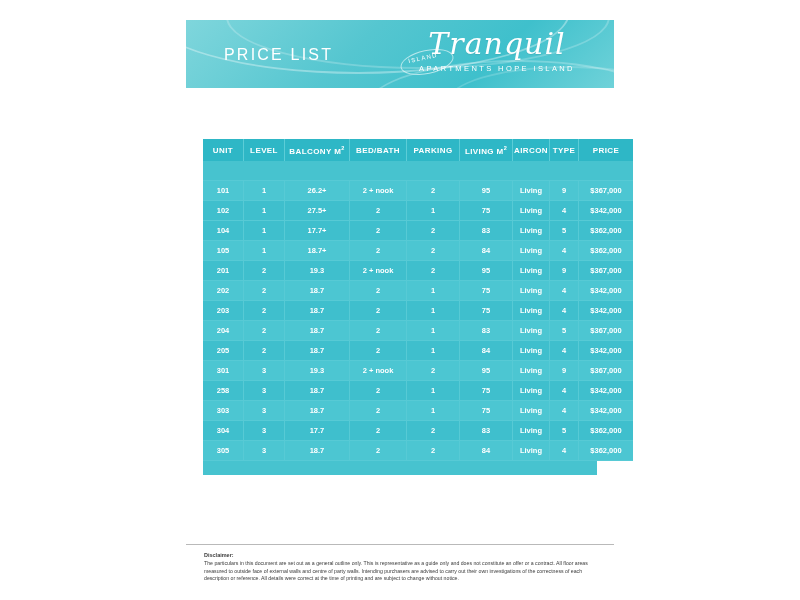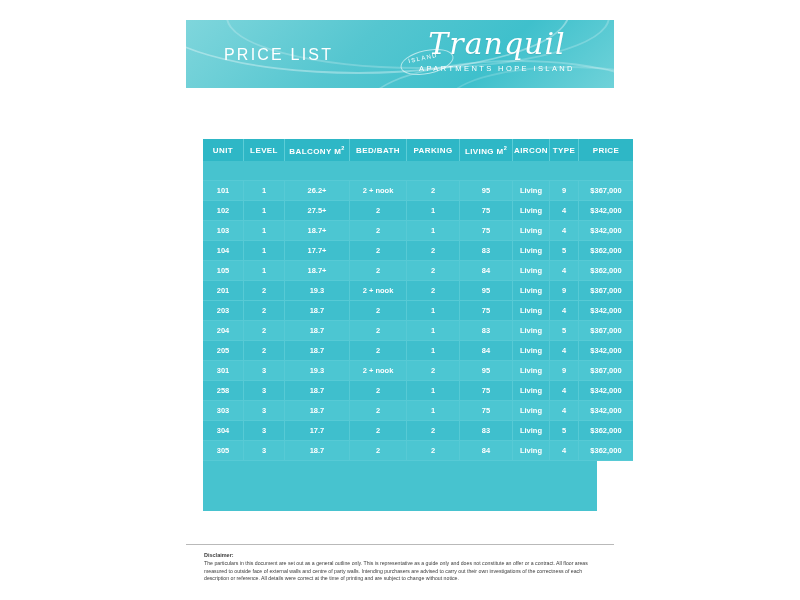--- a/index.html
+++ b/index.html
@@ -94,21 +94,21 @@
     transform: rotate(-12deg);
   }
 
   
   .table-wrap {
     position: absolute;
     left: 203px;
     top: 127px;
     width: 394px;
     background: #47c3cf;
-    padding-bottom: 50px;
+    padding-bottom: 14px;
   }
   table.price {
     border-collapse: collapse;
     width: 394px;
     table-layout: fixed;
   }
   table.price th {
     background: #2eb7c6;
     color: #ffffff;
     font-size: 8px;
@@ -220,31 +220,20 @@
             <td>102</td>
             <td>1</td>
             <td>27.5+</td>
             <td>2</td>
             <td>1</td>
             <td>75</td>
             <td>Living</td>
             <td>4</td>
             <td class="price-col">$342,000</td>
           </tr>
-          <tr class="band-a">
-            <td>103</td>
-            <td>1</td>
-            <td>18.7+</td>
-            <td>2</td>
-            <td>1</td>
-            <td>75</td>
-            <td>Living</td>
-            <td>4</td>
-            <td class="price-col">$342,000</td>
-          </tr>
           <tr class="band-b">
             <td>104</td>
             <td>1</td>
             <td>17.7+</td>
             <td>2</td>
             <td>2</td>
             <td>83</td>
             <td>Living</td>
             <td>5</td>
             <td class="price-col">$362,000</td>
@@ -263,20 +252,31 @@
           <tr class="band-b">
             <td>201</td>
             <td>2</td>
             <td>19.3</td>
             <td>2 + nook</td>
             <td>2</td>
             <td>95</td>
             <td>Living</td>
             <td>9</td>
             <td class="price-col">$367,000</td>
+          </tr>
+          <tr class="band-a">
+            <td>202</td>
+            <td>2</td>
+            <td>18.7</td>
+            <td>2</td>
+            <td>1</td>
+            <td>75</td>
+            <td>Living</td>
+            <td>4</td>
+            <td class="price-col">$342,000</td>
           </tr>
           <tr class="band-b">
             <td>203</td>
             <td>2</td>
             <td>18.7</td>
             <td>2</td>
             <td>1</td>
             <td>75</td>
             <td>Living</td>
             <td>4</td>

